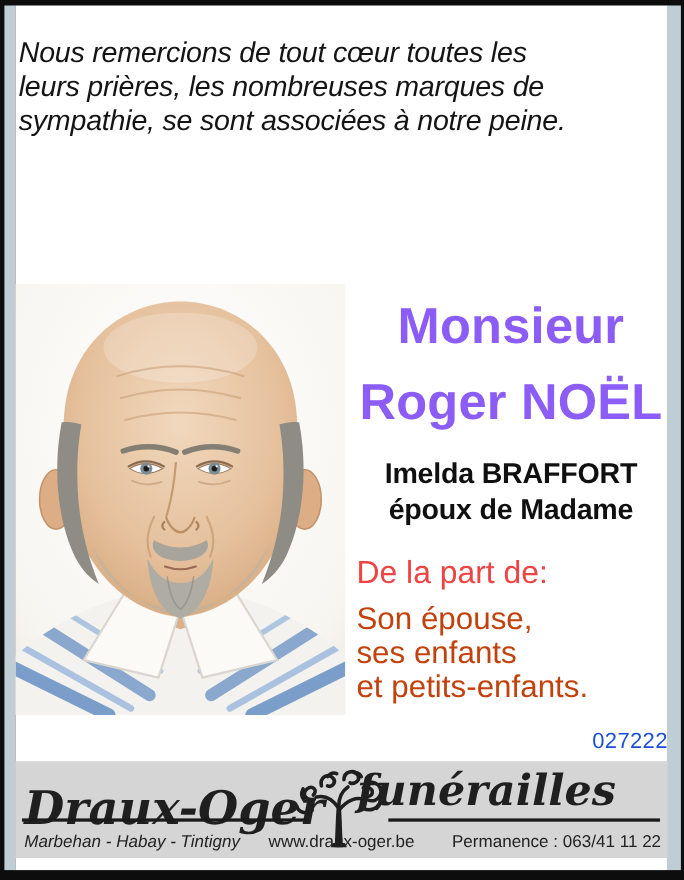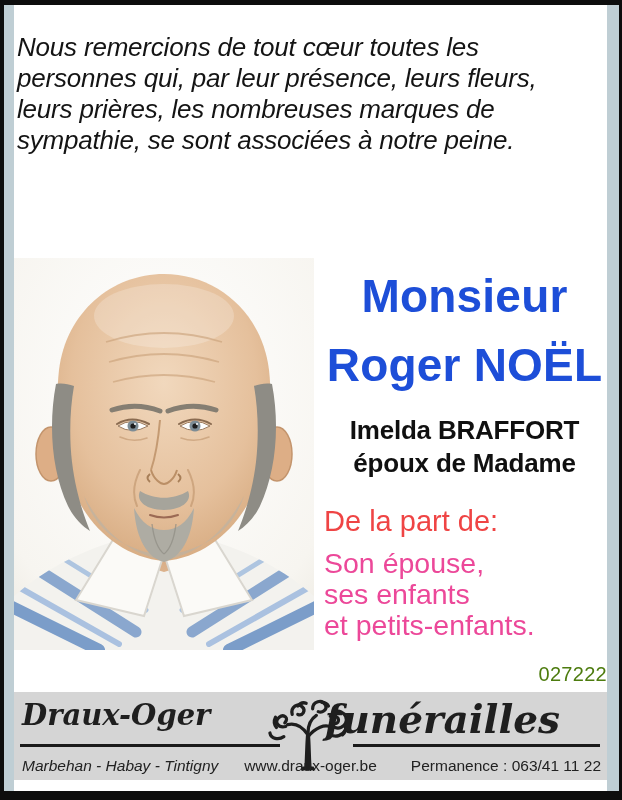--- a/index.html
+++ b/index.html
@@ -12,31 +12,31 @@
 
   .thanks{position:absolute;left:3px;top:27px;width:590px;font-size:26px;line-height:31px;
           letter-spacing:-0.2px;color:#141414;}
   .thanks .para2{margin-top:7px;}
   .thanks .tline{white-space:nowrap;font-style:italic;}
 
   .photo{position:absolute;left:0px;top:253px;width:300px;height:392px;}
 
   .right-col{position:absolute;left:310px;top:257px;width:281px;}
   .name{font-size:46px;font-weight:700;line-height:69px;text-align:center;letter-spacing:0.2px;
-        color:#1d4ed8;white-space:nowrap;}
+        color:#8b5cf6;white-space:nowrap;}
   .spouse{margin-top:14px;font-size:26px;font-weight:700;line-height:33px;text-align:center;
           letter-spacing:-0.2px;color:#101010;white-space:nowrap;}
   .from-label{position:absolute;left:310px;top:500px;font-size:29px;color:#ef4444;white-space:nowrap;}
-  .from-lines{position:absolute;left:310px;top:543px;font-size:28.5px;line-height:31px;color:#ec4899;white-space:nowrap;}
-
-  .ref{position:absolute;right:0px;top:658px;font-size:20px;letter-spacing:0.3px;color:#4d7c0f;}
+  .from-lines{position:absolute;left:310px;top:543px;font-size:28.5px;line-height:31px;color:#c2410c;white-space:nowrap;}
+
+  .ref{position:absolute;right:0px;top:658px;font-size:20px;letter-spacing:0.3px;color:#1d4ed8;}
 
   .footer{position:absolute;left:0px;top:687px;width:593px;height:88px;background:#d5d5d5;}
   .brand{font-family:"DejaVu Serif","Liberation Serif",serif;font-style:italic;font-weight:700;color:#1f1f1f;}
-  .brand-left{position:absolute;left:8px;top:6px;font-size:29px;}
+  .brand-left{position:absolute;left:8px;top:18px;font-size:42px;}
   .brand-right{position:absolute;right:47px;top:4px;font-size:39px;}
   .tree{position:absolute;left:246px;top:2px;width:96px;height:78px;}
   .rule{position:absolute;top:52px;height:3px;background:#1a1a1a;}
   .rule-left{left:6px;width:260px;}
   .rule-right{left:339px;width:247px;}
   .foot-small{position:absolute;bottom:5px;font-size:15.5px;color:#222;white-space:nowrap;}
   .loc{left:8px;font-style:italic;}
   .web{left:50%;transform:translateX(-50%);}
   .perm{right:6px;}
 </style>
@@ -45,21 +45,20 @@
 
 <div class="page">
   <div class="strip strip-left"></div>
   <div class="strip strip-right"></div>
 
   <div class="card">
 
     <div class="thanks">
       <div class="para1">
         <div class="tline">Nous remercions de tout cœur toutes les</div>
-        <div class="tline">personnes qui, par leur présence, leurs fleurs,</div>
         <div class="tline">leurs prières, les nombreuses marques de</div>
         <div class="tline">sympathie, se sont associées à notre peine.</div>
       </div>
     </div>
 
     <div class="photo">
       <svg viewBox="0 0 300 392" width="300" height="392">
         <defs>
           <radialGradient id="pbg" cx="50%" cy="35%" r="80%">
             <stop offset="0%" stop-color="#ffffff"></stop>

